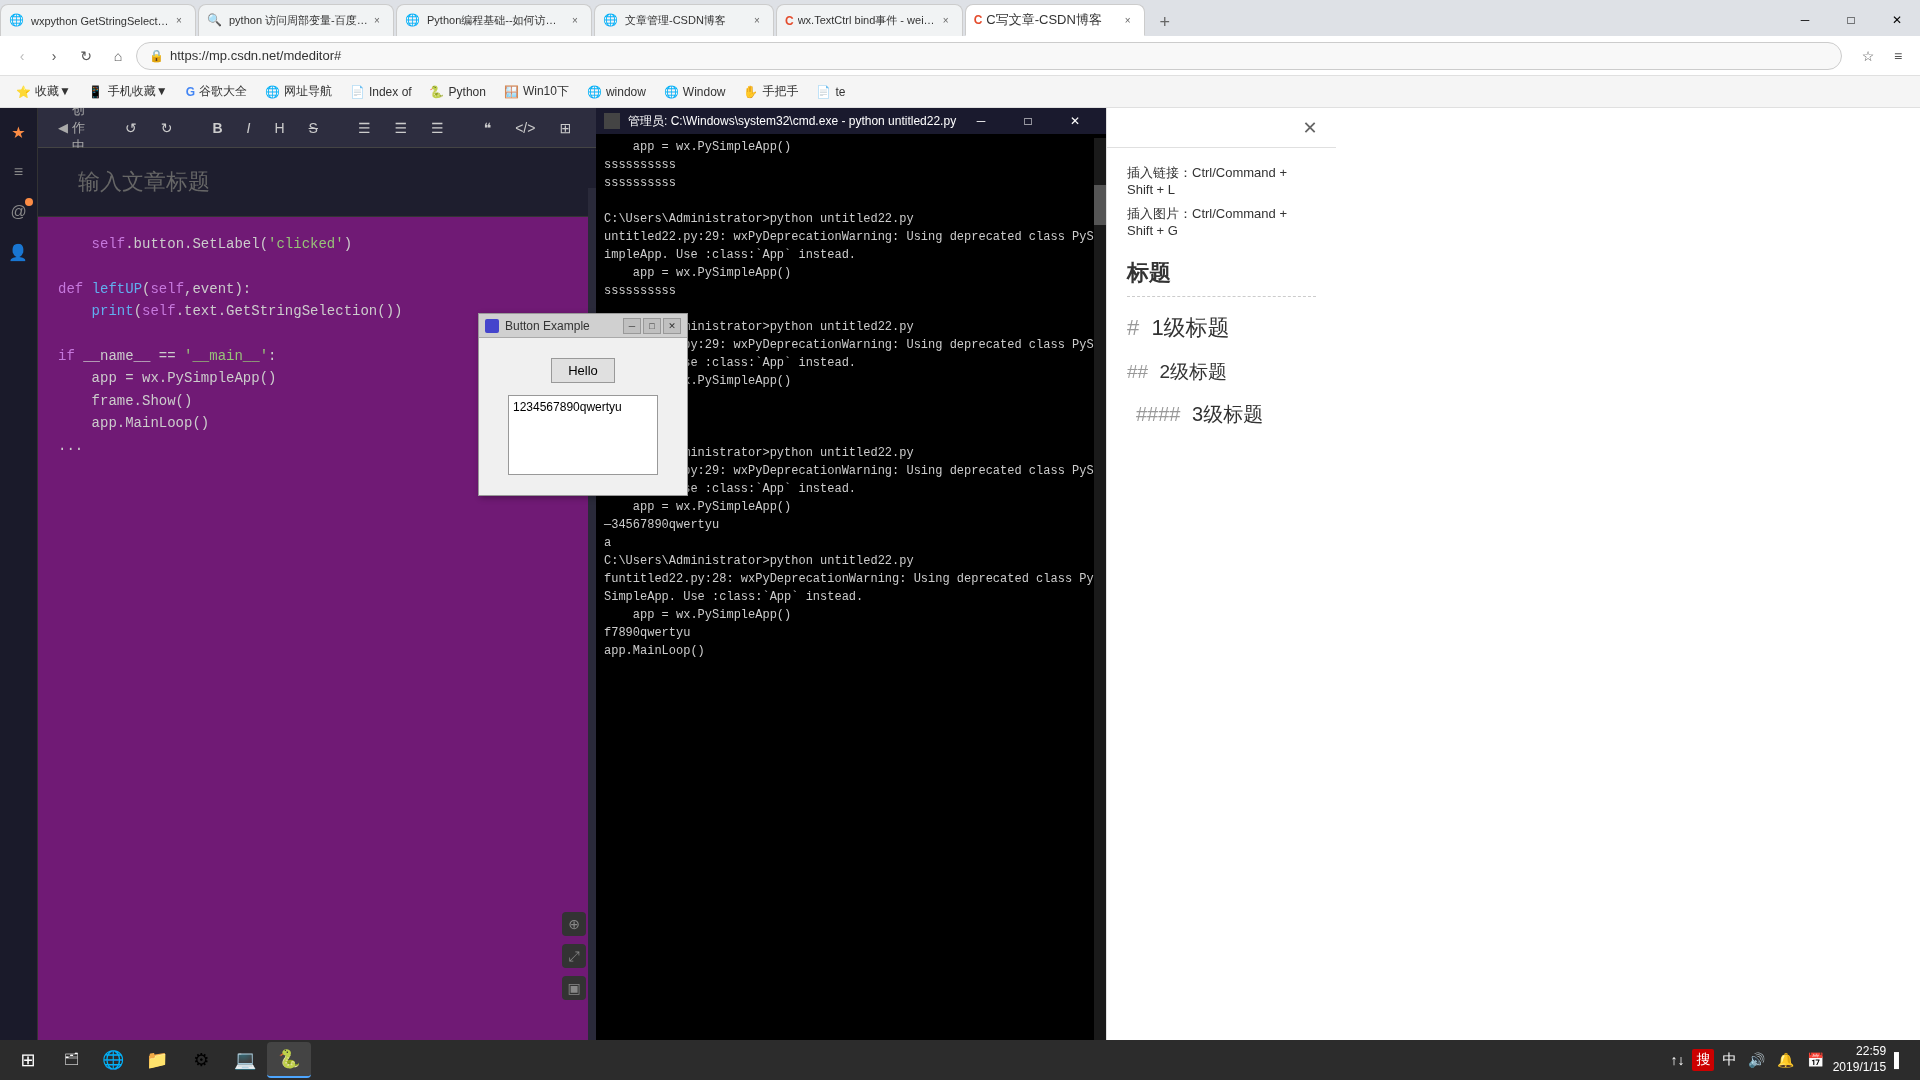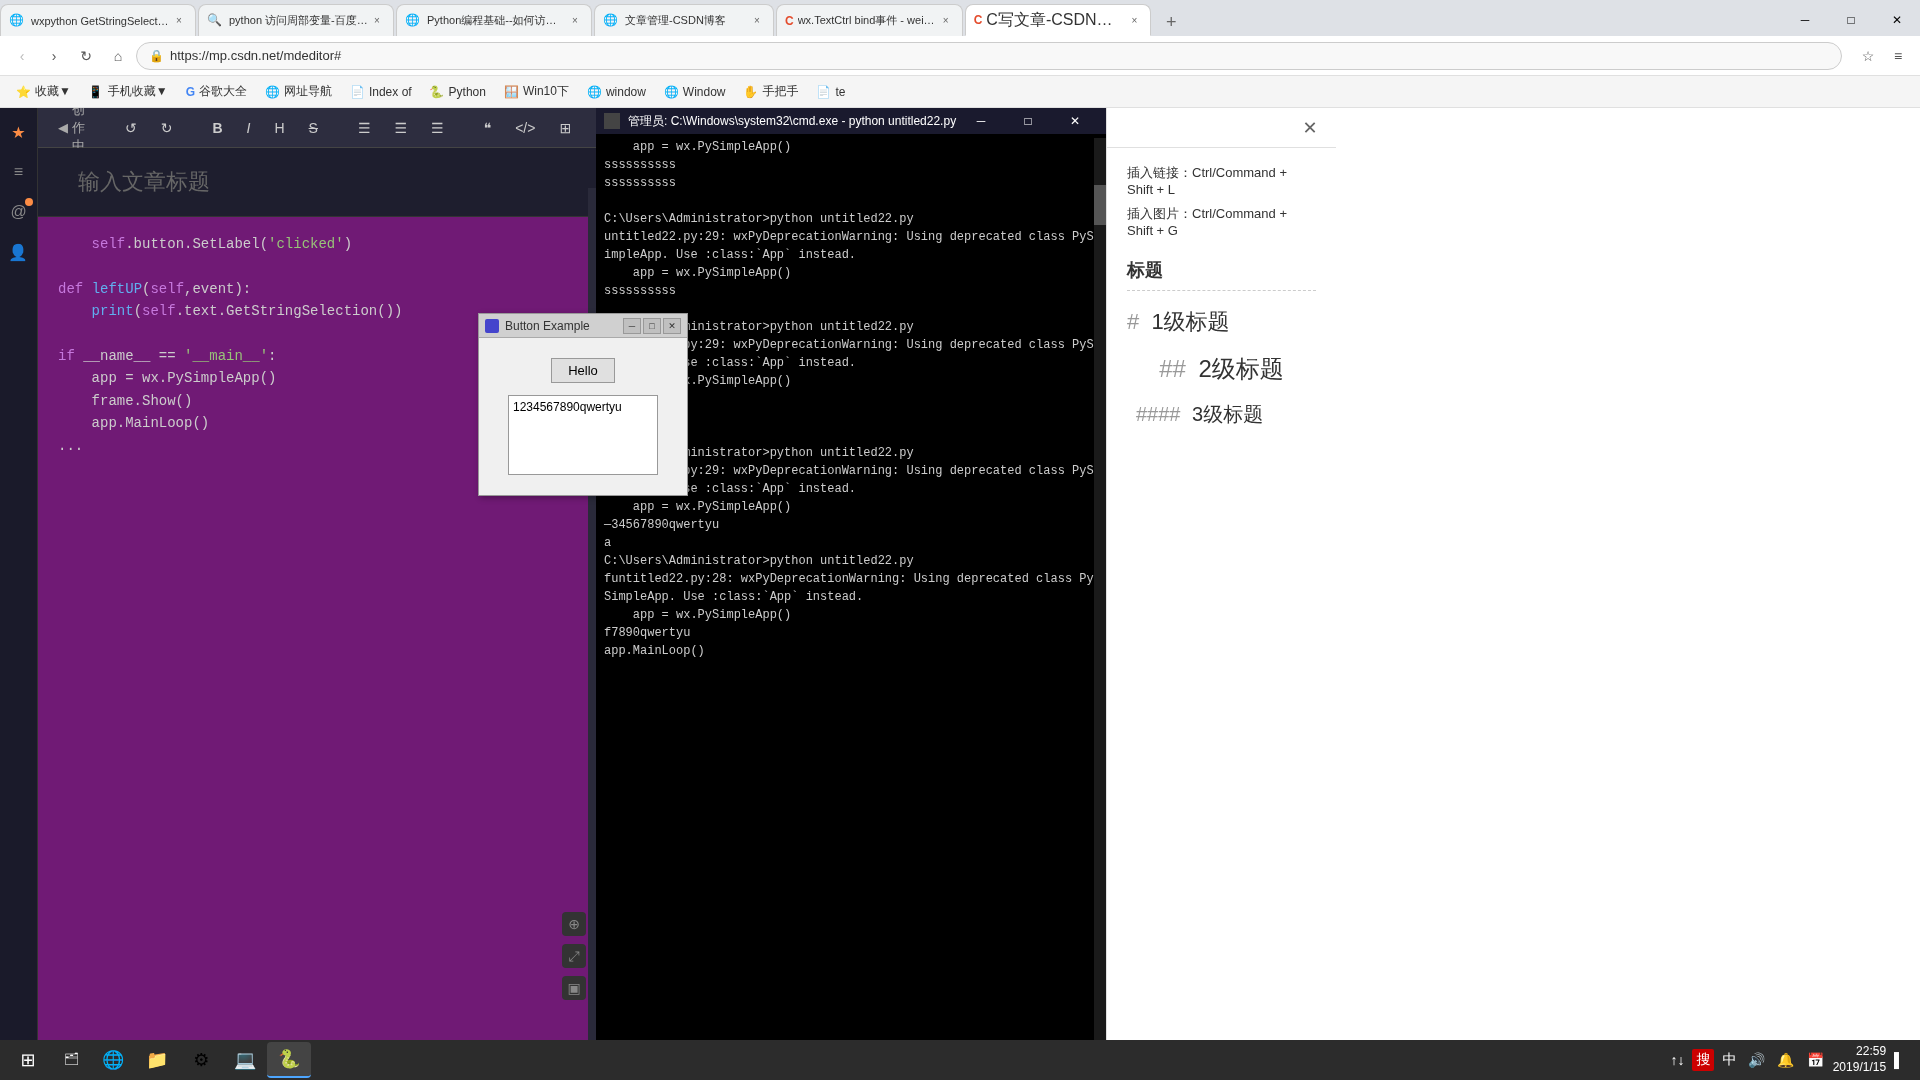--- a/index.html
+++ b/index.html
@@ -63,24 +63,24 @@
     .cmd-icon { width: 16px; height: 16px; background: #444; margin-right: 8px; }
     .cmd-title-text { flex: 1; font-size: 12px; }
     .cmd-win-btns { display: flex; gap: 1px; }
     .cmd-win-btn { width: 46px; height: 28px; display: flex; align-items: center; justify-content: center; color: #fff; font-size: 12px; cursor: pointer; }
     .cmd-content { flex: 1; background: #000; padding: 4px 8px; font-family: 'Courier New', monospace; font-size: 12px; color: #ccc; overflow-y: auto; line-height: 1.5; }
     .cmd-line { white-space: pre-wrap; word-break: break-all; }
     .right-toolbar { height: 40px; background: #fff; border-bottom: 1px solid #e0e0e0; display: flex; align-items: center; padding: 0 12px; }
     .right-close-btn { margin-left: auto; width: 28px; height: 28px; display: flex; align-items: center; justify-content: center; font-size: 18px; color: #666; cursor: pointer; }
     .right-content { flex: 1; padding: 16px 20px; overflow-y: auto; }
     .shortcut-line { font-size: 13px; color: #333; margin-bottom: 8px; }
-    .section-title { font-size: 18px; color: #333; margin: 20px 0 8px; font-weight: bold; }
+    .section-title { font-size: 22px; color: #333; margin: 20px 0 8px; font-weight: bold; }
     .section-divider { border: none; border-top: 1px dashed #ccc; margin: 8px 0 16px; }
     .md-heading1 { font-size: 22px; color: #333; margin: 16px 0 16px; }
-    .md-heading2 { font-size: 24px; color: #333; margin: 16px 0 8px; text-align: center; }
+    .md-heading2 { font-size: 19px; color: #333; margin: 16px 0 8px; }
     .md-heading3 { font-size: 20px; color: #333; margin: 16px 9px 8px; }
     .md-hash { color: #999; margin-right: 6px; }
 
     
     .taskbar { height: 40px; background: #2c2c2c; display: flex; align-items: center; padding: 0 4px; position: absolute; bottom: 0; width: 1920px; z-index: 100; }
     .taskbar-start { width: 48px; height: 40px; display: flex; align-items: center; justify-content: center; font-size: 18px; color: #fff; cursor: pointer; }
     .taskbar-btn { height: 40px; padding: 0 12px; display: flex; align-items: center; justify-content: center; color: #fff; font-size: 12px; cursor: pointer; border-bottom: 2px solid transparent; }
     .taskbar-spacer { flex: 1; }
     .taskbar-tray { display: flex; align-items: center; gap: 4px; color: #fff; padding: 0 8px; font-size: 12px; }
     .tray-icon { font-size: 14px; cursor: pointer; padding: 4px; }
@@ -122,21 +122,21 @@
       <span style="font-size:11px; overflow:hidden; text-overflow:ellipsis; white-space:nowrap; max-width:140px;">文章管理-CSDN博客</span>
       <span class="tab-close">×</span>
     </div>
     <div class="tab">
       <span style="font-size:12px; font-weight:bold; color:#e44c2d; margin-right:4px;">C</span>
       <span style="font-size:11px; overflow:hidden; text-overflow:ellipsis; white-space:nowrap; max-width:140px;">wx.TextCtrl bind事件 - weixin_...</span>
       <span class="tab-close">×</span>
     </div>
     <div class="tab active">
       <span style="font-size:12px; font-weight:bold; color:#e44c2d; margin-right:4px;">C</span>
-      <span style="font-size:16px; overflow:hidden; text-overflow:ellipsis; white-space:nowrap; max-width:140px;">C写文章-CSDN博客</span>
+      <span style="font-size:13px; overflow:hidden; text-overflow:ellipsis; white-space:nowrap; max-width:140px;">C写文章-CSDN博客</span>
       <span class="tab-close">×</span>
     </div>
     <div class="new-tab-btn">+</div>
     <div style="flex:1"></div>
     <div style="display:flex; align-items:center;">
       <div class="window-control">─</div>
       <div class="window-control">□</div>
       <div class="window-control close">✕</div>
     </div>
   </div>

